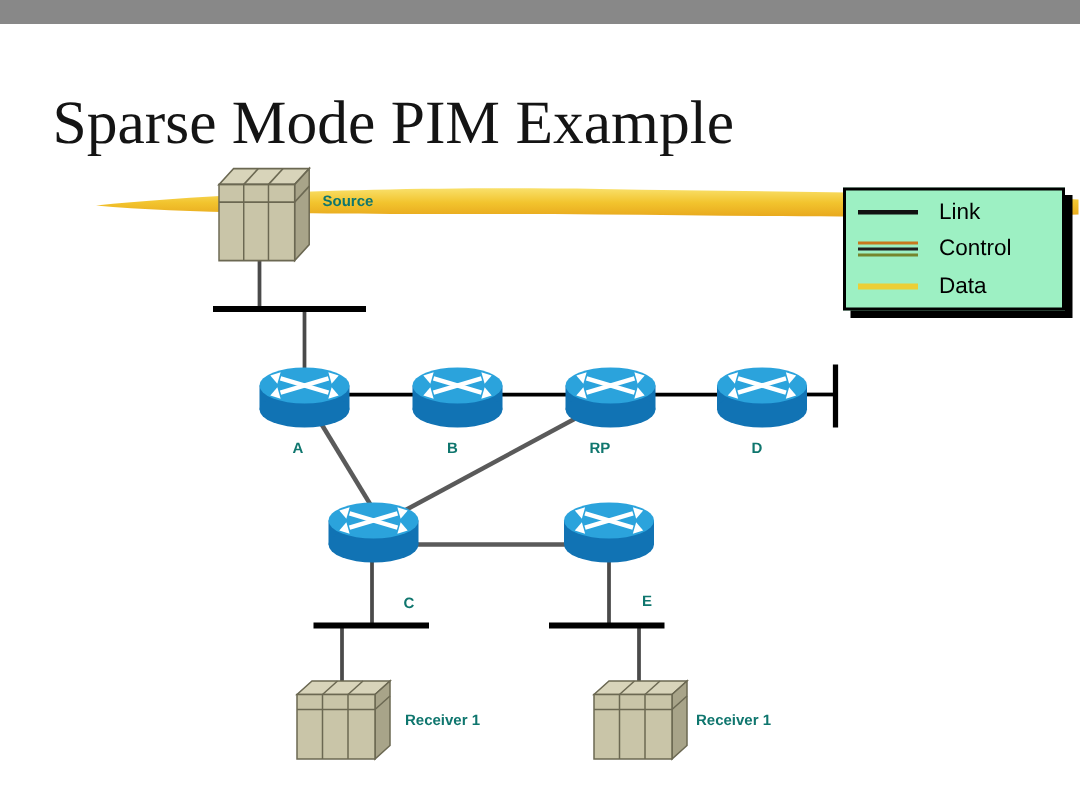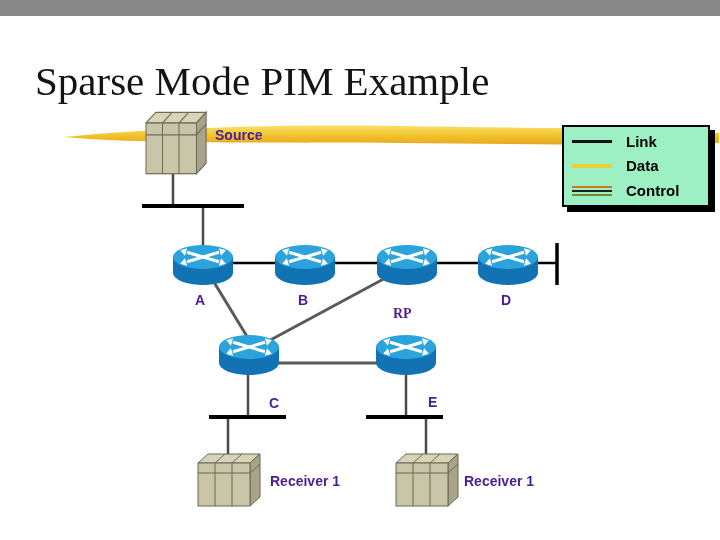--- a/index.html
+++ b/index.html
@@ -7,44 +7,44 @@
     position:relative;width:720px;height:540px;background:#ffffff;
     overflow:hidden;font-family:"Liberation Sans",sans-serif;margin-top:16px;
   }
   .title{
     position:absolute;left:35px;top:44px;
     font-family:"Liberation Serif",serif;font-size:41px;font-weight:400;
     color:#141414;letter-spacing:0px;white-space:nowrap;line-height:1.05;
   }
   svg.canvas{position:absolute;left:0;top:0;}
   .lbl{
-    position:absolute;font-size:14px;font-weight:bold;color:#4c1d95;
+    position:absolute;font-size:10px;font-weight:bold;color:#0f766e;
     white-space:nowrap;line-height:16px;
   }
   #lbl-source{left:215px;top:111px;}
   #lbl-a{left:195px;top:276px;}
   #lbl-b{left:298px;top:276px;}
-  #lbl-rp{left:393px;top:290px;font-family:Liberation Serif, serif;}
+  #lbl-rp{left:393px;top:276px;}
   #lbl-d{left:501px;top:276px;}
   #lbl-c{left:269px;top:379px;}
   #lbl-e{left:428px;top:378px;}
   #lbl-r1{left:270px;top:457px;text-align:right;}
   #lbl-r2{left:464px;top:457px;}
   .legend{
     position:absolute;left:562px;top:109px;width:136px;height:74px;
     border:2px solid #000;box-shadow:5px 5px 0 #000;
     display:flex;flex-direction:column;justify-content:space-around;
     padding:2px 0 2px 8px;box-sizing:content-box;
   }
   .legend-row{display:flex;align-items:center;height:22px;}
   .legend-sym{width:40px;margin-right:14px;flex:0 0 40px;display:flex;flex-direction:column;justify-content:center;}
   .legend-line{height:3px;width:40px;}
   .legend-line.thick{height:4px;}
   .legend-line.thin{height:2px;margin:1px 0;}
-  .legend-label{font-size:15px;font-weight:bold;color:#000;}
+  .legend-label{font-size:15px;font-weight:normal;color:#000;}
 </style>
 </head>
 <body>
 
 <div class="slide">
 
   <svg class="canvas" width="720" height="540" viewBox="0 0 720 540">
     <defs>
       <linearGradient id="stripeGrad" x1="0" y1="0" x2="0" y2="1">
         <stop offset="0" stop-color="#f9e06a"></stop>
@@ -141,27 +141,27 @@
 
   <div class="legend" style="background-color: rgb(157, 240, 195);">
     <div class="legend-row">
       <span class="legend-sym">
         <span class="legend-line" style="background-color: rgb(17, 17, 17);"></span>
       </span>
       <span class="legend-label">Link</span>
     </div>
     <div class="legend-row">
       <span class="legend-sym">
-        <span class="legend-line thick" style="background-color: rgb(236, 207, 53);"></span>
-      </span>
-      <span class="legend-label">Data</span>
-    </div>
-    <div class="legend-row">
-      <span class="legend-sym">
         <span class="legend-line thin" style="background-color: rgb(200, 120, 30);"></span>
         <span class="legend-line thin" style="background-color: rgb(31, 31, 31);"></span>
         <span class="legend-line thin" style="background-color: rgb(117, 134, 44);"></span>
       </span>
       <span class="legend-label">Control</span>
     </div>
+    <div class="legend-row">
+      <span class="legend-sym">
+        <span class="legend-line thick" style="background-color: rgb(236, 207, 53);"></span>
+      </span>
+      <span class="legend-label">Data</span>
+    </div>
   </div>
 
 </div>
 
 </body></html>

